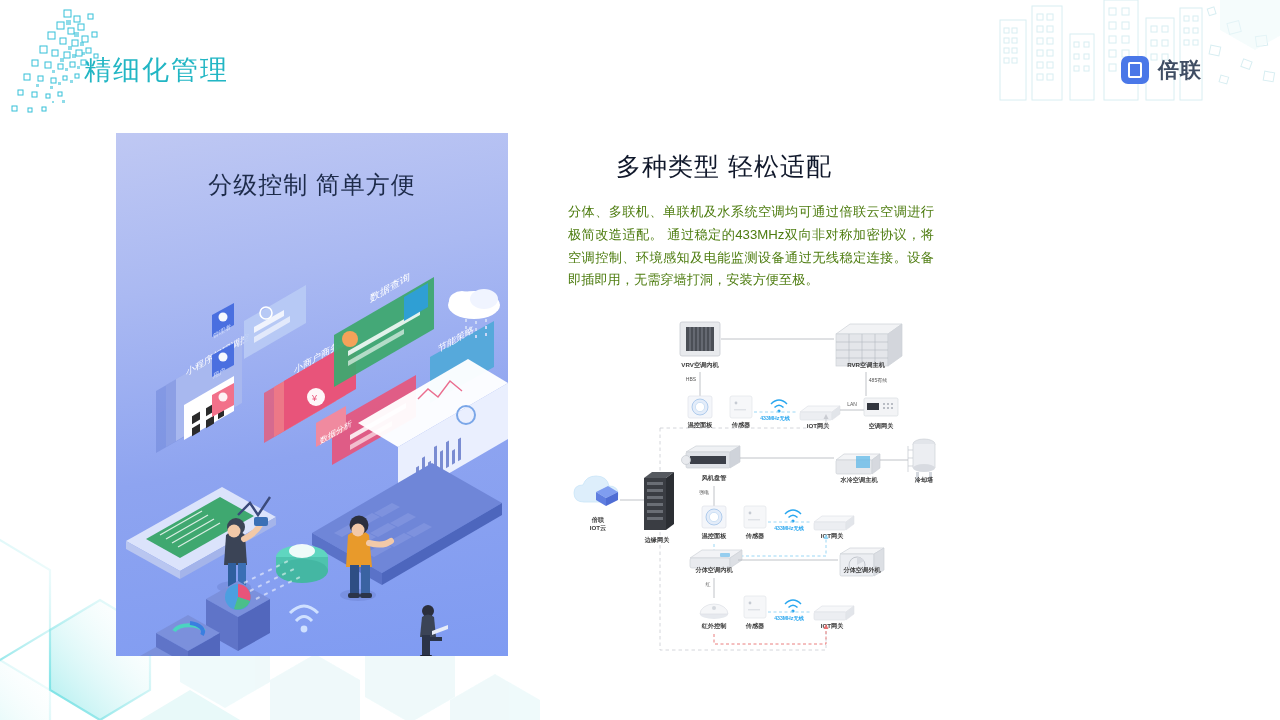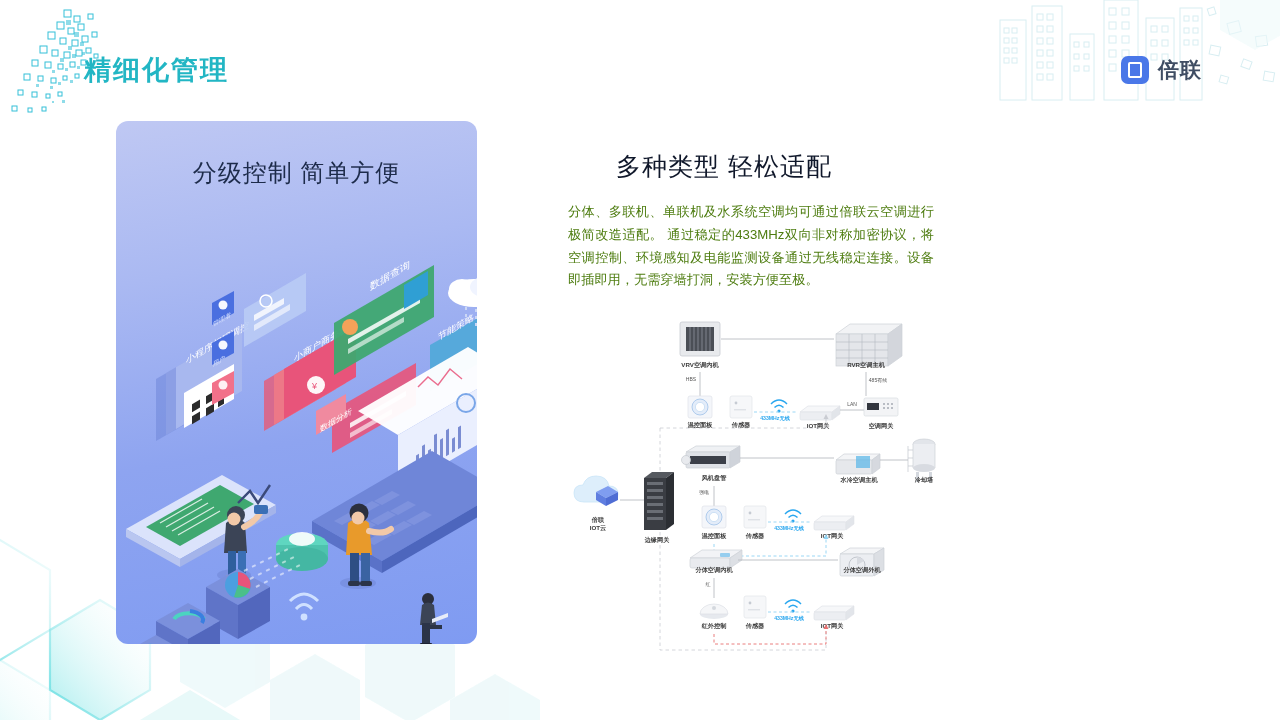--- a/index.html
+++ b/index.html
@@ -16,36 +16,35 @@
   .bg-hex-tr{position:absolute;right:-40px;top:-30px;width:250px;height:200px;pointer-events:none;opacity:.55;}
   .bg-city{position:absolute;right:0;top:0;width:300px;height:120px;pointer-events:none;}
   .bg-pixels{position:absolute;left:2px;top:2px;width:120px;height:120px;pointer-events:none;}
   .bg-hexwhite{position:absolute;left:150px;bottom:-90px;width:420px;height:260px;pointer-events:none;opacity:.75;}
 
   
   .header{position:absolute;left:0;top:0;width:100%;height:118px;}
   .page-title{
     position:absolute;left:84px;top:52px;
     font-size:27px;letter-spacing:2px;color:#22b6c4;
-    font-weight:700;white-space:nowrap;
+    font-weight:400;white-space:nowrap;
   }
   .brand{position:absolute;right:78px;top:56px;display:flex;align-items:center;gap:9px;}
   .brand-mark{
     width:28px;height:28px;border-radius:7px;background:#4a77e8;
     display:flex;align-items:center;justify-content:center;
   }
   .brand-mark i{display:block;width:10px;height:12px;border:2px solid #fff;border-radius:2px;}
   .brand-name{font-size:21px;color:#3f4d63;letter-spacing:1px;font-weight:700;}
 
   
   .left-card{
-    position:absolute;left:116px;top:121px;width:361px;height:523px;
+    position:absolute;left:116px;top:133px;width:392px;height:523px;
     background:linear-gradient(170deg,#bfc8f3 0%,#aab9f2 28%,#8ea4f0 60%,#7f9bf2 100%);
     overflow:hidden;
-    border-radius:12px;
   }
   .lc-title{
     position:absolute;left:0;right:0;top:36px;text-align:center;
     font-size:24px;color:#1d2b4a;letter-spacing:1px;
   }
   .lc-body{
     position:absolute;left:26px;right:22px;top:78px;
     font-size:13.2px;line-height:1.62;color:#18233f;text-align:justify;
   }
   .illus{position:absolute;left:0;top:140px;width:392px;height:383px;}

